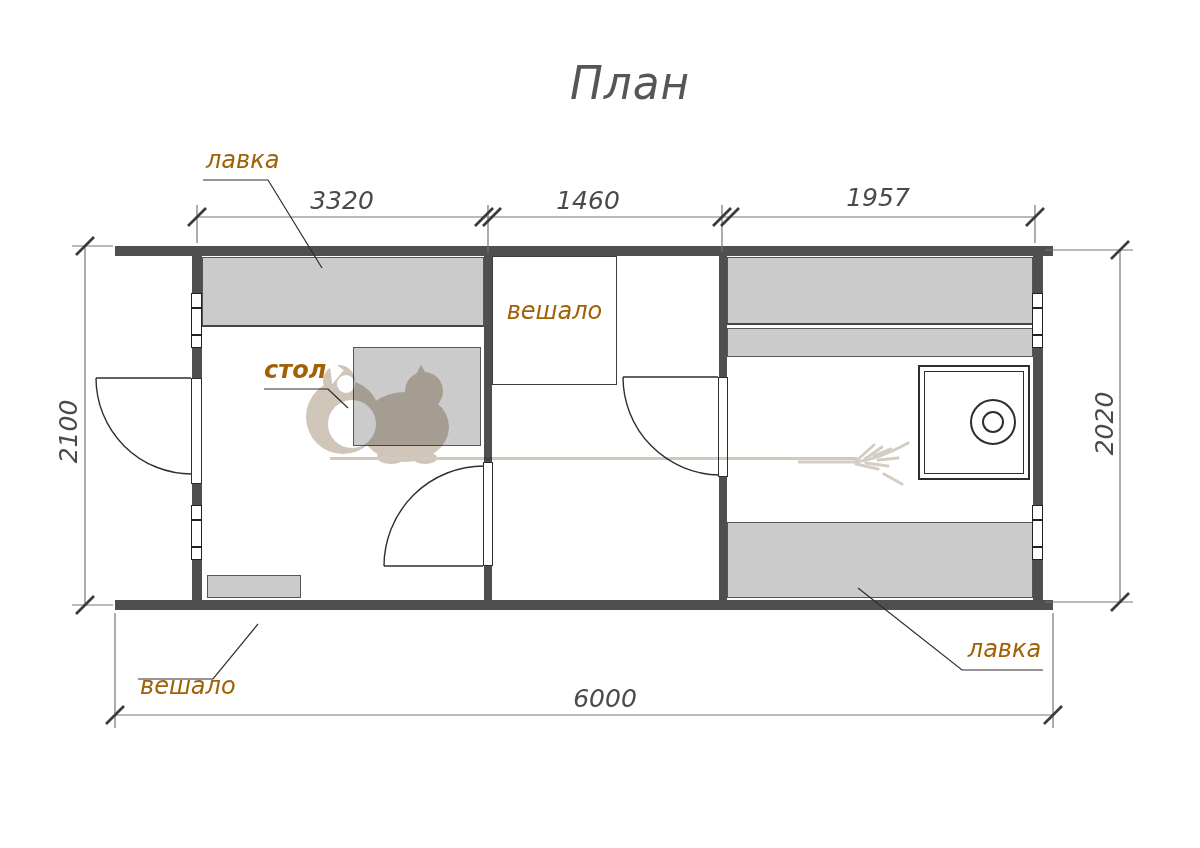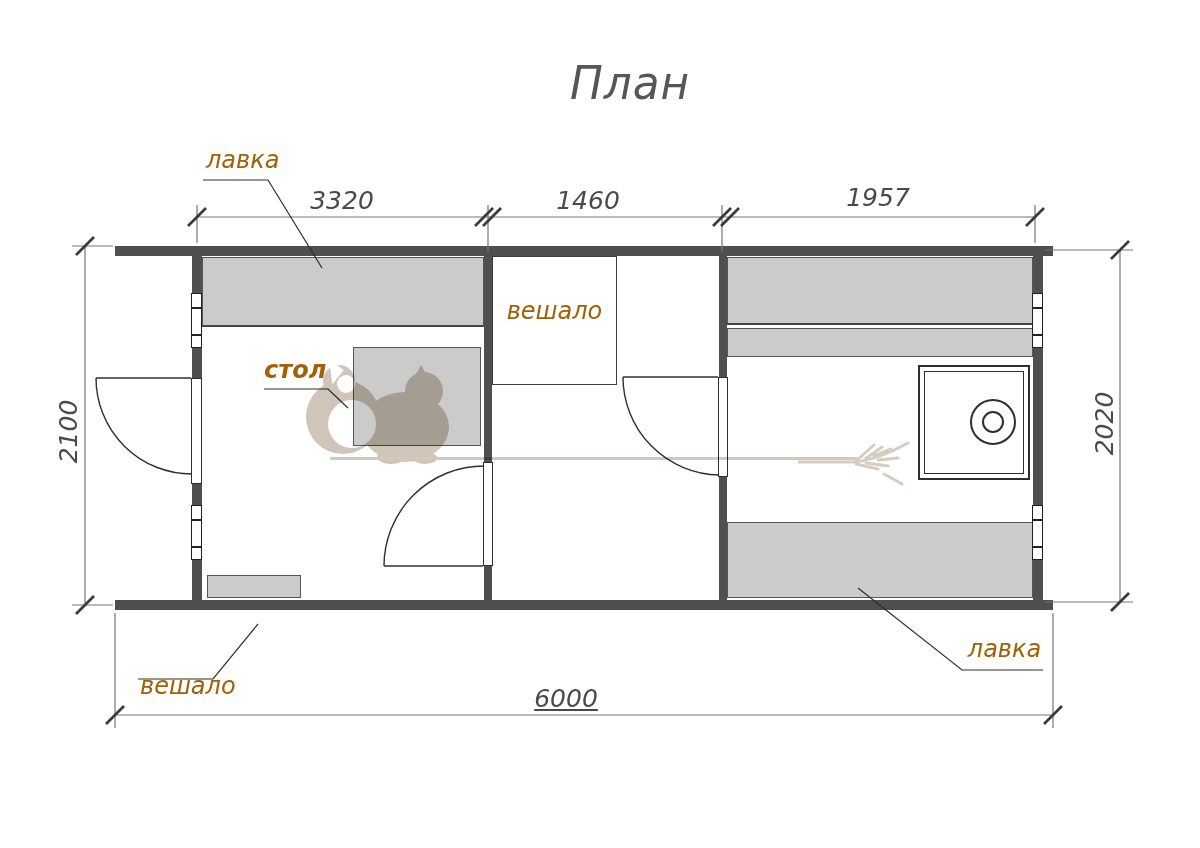--- a/index.html
+++ b/index.html
@@ -161,21 +161,21 @@
   <div class="lbl" style="left:264px;top:356px;font-weight:bold;">стол</div>
   <div class="lbl" style="left:497px;top:297px;width:115px;text-align:center;">вешало</div>
   <div class="lbl" style="left:140px;top:644px;margin-top:28px;">вешало</div>
   <div class="lbl" style="left:962px;top:635px;width:85px;text-align:center;">лавка</div>
 
   <div class="dim" style="left:292px;top:186px;width:100px;">3320</div>
   <div class="dim" style="left:538px;top:186px;width:100px;">1460</div>
   <div class="dim" style="left:828px;top:183px;width:100px;">1957</div>
   <div class="dim vert" style="left:18px;top:417px;width:100px;">2100</div>
   <div class="dim vert" style="left:1054px;top:409px;width:100px;">2020</div>
-  <div class="dim" style="left:516px;top:684px;width:100px;text-decoration:underline;">6000</div>
+  <div class="dim" style="left:555px;top:684px;width:100px;">6000</div>
 
   <div class="wm">
 
     <svg style="position:absolute;left:305px;top:337px;" width="150" height="128" viewBox="0 0 150 128">
       <g fill="#cfc5b8">
         <circle cx="38" cy="80" r="37"></circle>
         <circle cx="34" cy="44" r="16"></circle>
         <ellipse cx="100" cy="90" rx="44" ry="35"></ellipse>
         <circle cx="119" cy="54" r="19"></circle>
         <path d="M116,28 L130,52 L104,50 Z"></path>

